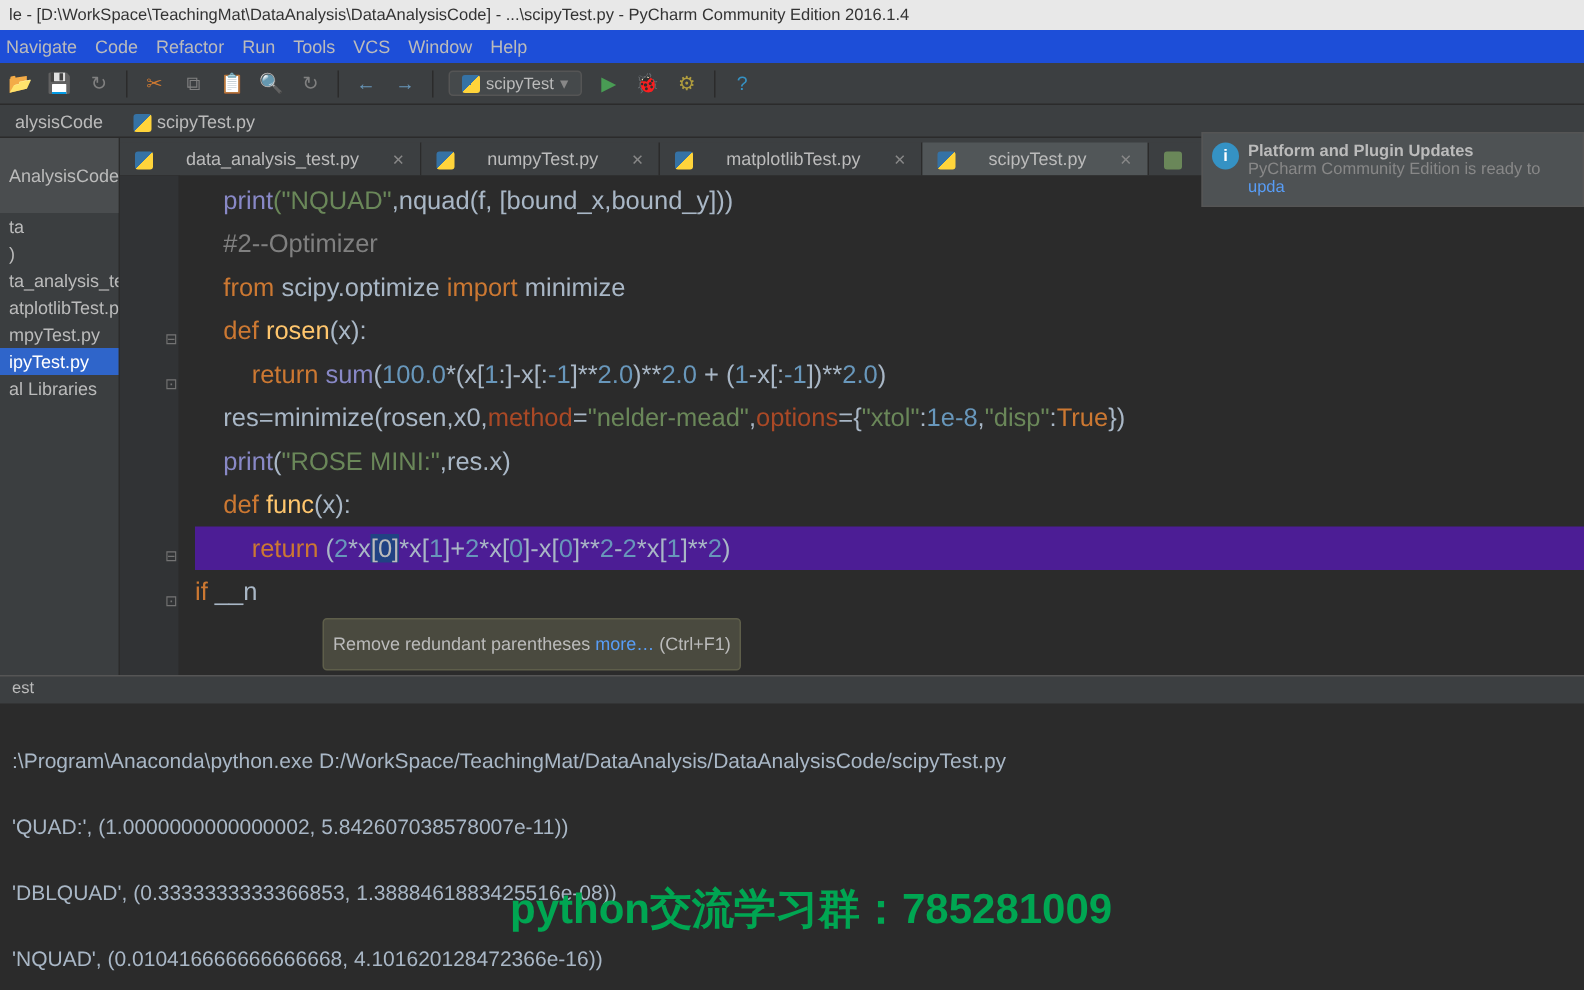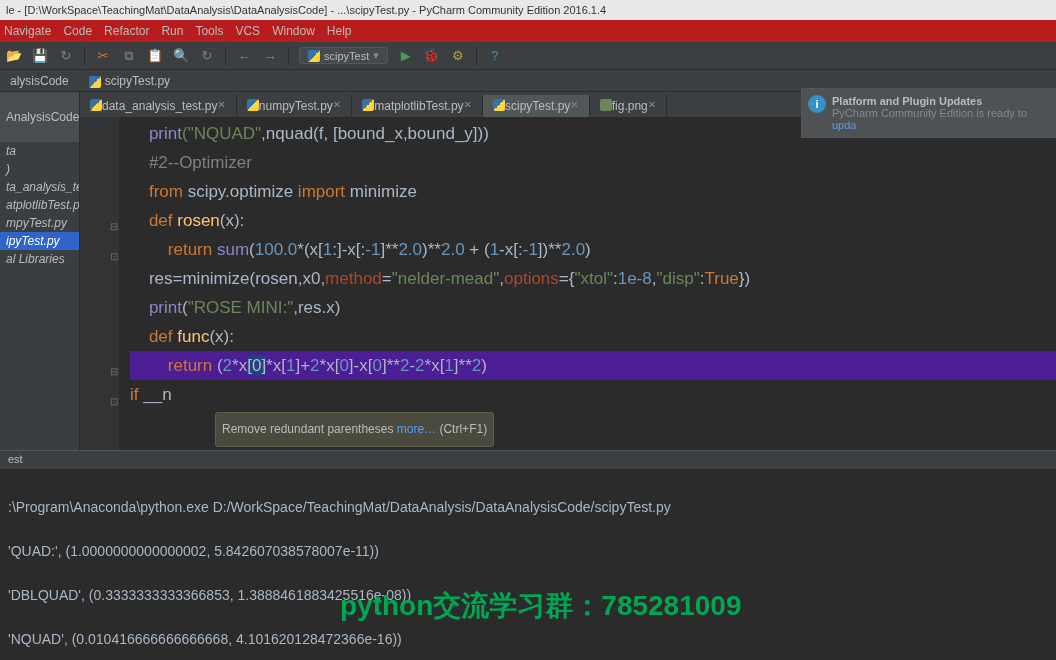--- a/index.html
+++ b/index.html
@@ -1,39 +1,39 @@
 <!DOCTYPE html>
 <html><head>
 <meta charset="utf-8">
 <style>
 * { margin: 0; padding: 0; box-sizing: border-box; font-family: "Segoe UI", Arial, sans-serif; }
 body { width: 1056px; height: 660px; background: #3c3f41; color: #bbbbbb; overflow: hidden; position: relative; }
 .title-bar { height: 20px; background: #e8e8e8; color: #333; font-size: 11px; display: flex; align-items: center; padding: 0 6px; }
-.menu-bar { height: 22px; background: #b91c1c; display: flex; align-items: center; padding: 0 4px; font-size: 12px; gap: 12px; }
+.menu-bar { height: 22px; background: #1d4ed8; display: flex; align-items: center; padding: 0 4px; font-size: 12px; gap: 12px; }
 .menu-bar span { cursor: default; }
 .toolbar { height: 28px; background: #3c3f41; border-bottom: 1px solid #2b2b2b; display: flex; align-items: center; padding: 0 6px; gap: 10px; }
 .tb-ico { width: 16px; height: 16px; display: inline-flex; align-items: center; justify-content: center; font-size: 13px; color: #808080; }
 .tb-ico.arrow { color: #6897bb; }
 .tb-ico.green { color: #499c54; }
 .tb-ico.orange { color: #cc7832; }
 .tb-ico.blue { color: #3592c4; }
 .tb-ico.magenta { color: #c678dd; }
 .tb-ico.yellow { color: #b09d3e; }
 .tb-sep { width: 1px; height: 18px; background: #2b2b2b; }
 .run-config { background: #45494b; border: 1px solid #555; border-radius: 3px; padding: 1px 8px; font-size: 11px; display: flex; align-items: center; gap: 4px; }
 .nav-tabs { height: 22px; display: flex; align-items: center; font-size: 12px; border-bottom: 1px solid #2b2b2b; }
 .nav-tab { padding: 2px 10px; display: flex; align-items: flex-end; gap: 4px; }
 .main-area { display: flex; height: 358px; }
 .sidebar { width: 80px; background: #3b3e40; border-right: 1px solid #2b2b2b; font-size: 12px; }
 .side-header { padding: 18px 6px; background: #4a4d4f; }
-.side-item { padding: 2px 6px; white-space: nowrap; overflow: hidden; font-style: italic; }
+.side-item { padding: 2px 6px; white-space: nowrap; overflow: hidden; }
 .side-item.active { background: #2f65ca; color: #fff; }
 .editor-wrap { flex: 1; display: flex; flex-direction: column; background: #2b2b2b; }
 .editor-tabs { height: 25px; background: #3c3f41; display: flex; align-items: flex-end; font-size: 12px; overflow: hidden; }
-.ed-tab { padding: 4px 10px; display: flex; align-items: flex-start; gap: 0; background: #3c3f41; border-right: 1px solid #2b2b2b; white-space: nowrap; }
+.ed-tab { padding: 4px 10px; display: flex; align-items: flex-end; gap: 22px; background: #3c3f41; border-right: 1px solid #2b2b2b; white-space: nowrap; }
 .ed-tab.active { background: #515658; }
 .tab-close { color: #888; font-size: 10px; }
 .ed-tab-ico { width: 12px; height: 12px; border-radius: 2px; display: inline-block; }
 .py-ico { background: linear-gradient(135deg,#3572A5 50%,#FFD43B 50%); }
 .img-ico { background: #6a8759; }
 .code-editor { flex: 1; background: #2b2b2b; font-family: Consolas, monospace; font-size: 17px; line-height: 29px; padding: 2px 0 0 50px; position: relative; overflow: hidden; }
 .gutter { position: absolute; left: 0; top: 0; width: 40px; height: 100%; background: #313335; border-right: 1px solid #2b2b2b; }
 .fold { position: absolute; left: 30px; font-size: 10px; color: #737373; }
 .c-line { white-space: pre; }
 .kw { color: #cc7832; }

